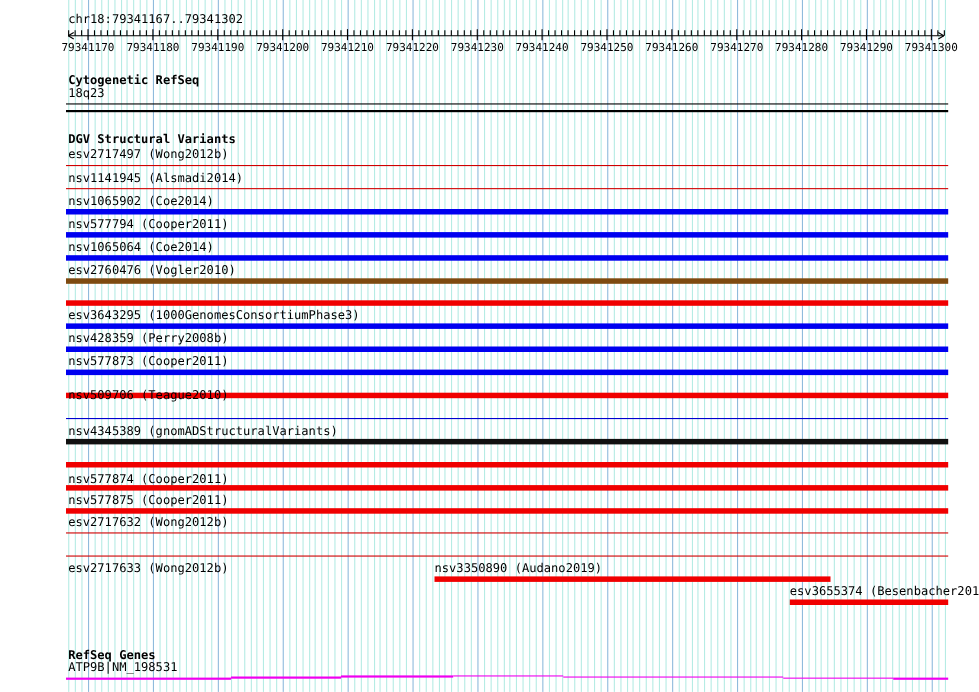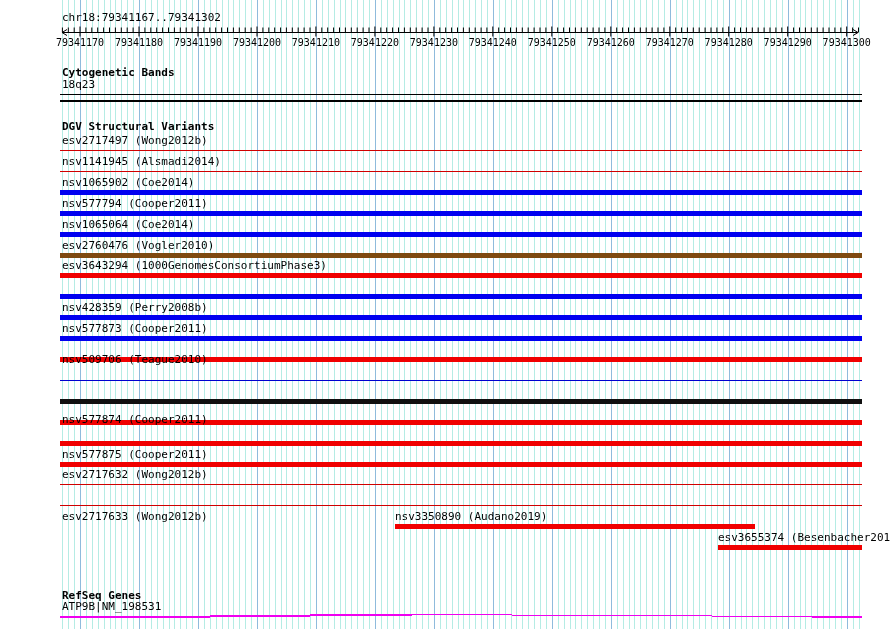--- a/index.html
+++ b/index.html
@@ -311,52 +311,53 @@
       <text x="551.8" y="46" text-anchor="middle" font-family="&quot;DejaVu Sans Mono&quot;, monospace" font-size="10" fill="#000000">79341250</text>
       <text x="610.8" y="46" text-anchor="middle" font-family="&quot;DejaVu Sans Mono&quot;, monospace" font-size="10" fill="#000000">79341260</text>
       <text x="669.8" y="46" text-anchor="middle" font-family="&quot;DejaVu Sans Mono&quot;, monospace" font-size="10" fill="#000000">79341270</text>
       <text x="728.7" y="46" text-anchor="middle" font-family="&quot;DejaVu Sans Mono&quot;, monospace" font-size="10" fill="#000000">79341280</text>
       <text x="787.7" y="46" text-anchor="middle" font-family="&quot;DejaVu Sans Mono&quot;, monospace" font-size="10" fill="#000000">79341290</text>
       <text x="846.7" y="46" text-anchor="middle" font-family="&quot;DejaVu Sans Mono&quot;, monospace" font-size="10" fill="#000000">79341300</text>
     </svg>
 
   <div class="lbl" style="left:62px;top:12px;">chr18:79341167..79341302</div>
 
-  <div class="hdr" style="left:62px;top:67px;">Cytogenetic Bands</div>
+  <div class="hdr" style="left:62px;top:67px;">Cytogenetic RefSeq</div>
   <div class="lbl" style="left:62px;top:79px;">18q23</div>
   <div class="hline" id="cytoband-line-top" style="left: 60px; top: 94px; width: 802px; height: 1px; background: rgb(0, 0, 0);"></div>
   <div class="hline" id="cytoband-line-bottom" style="left: 60px; top: 100px; width: 802px; height: 2px; background: rgb(0, 0, 0);"></div>
 
   <div class="hdr" style="left:62px;top:121px;">DGV Structural Variants</div>
   <div id="dgv-rows">
       <div class="lbl" style="left: 62px; top: 135px;">esv2717497 (Wong2012b)</div>
       <div style="position: absolute; left: 60px; width: 802px; top: 149.8px; height: 1.3px; background: rgb(208, 0, 0);"></div>
       <div class="lbl" style="left: 62px; top: 155.9px;">nsv1141945 (Alsmadi2014)</div>
       <div style="position: absolute; left: 60px; width: 802px; top: 170.7px; height: 1.3px; background: rgb(208, 0, 0);"></div>
       <div class="lbl" style="left: 62px; top: 176.8px;">nsv1065902 (Coe2014)</div>
       <div style="position: absolute; left: 60px; width: 802px; top: 189.8px; height: 5px; background: rgb(0, 0, 240);"></div>
       <div class="lbl" style="left: 62px; top: 197.7px;">nsv577794 (Cooper2011)</div>
       <div style="position: absolute; left: 60px; width: 802px; top: 210.7px; height: 5px; background: rgb(0, 0, 240);"></div>
       <div class="lbl" style="left: 62px; top: 218.6px;">nsv1065064 (Coe2014)</div>
       <div style="position: absolute; left: 60px; width: 802px; top: 231.6px; height: 5px; background: rgb(0, 0, 240);"></div>
       <div class="lbl" style="left: 62px; top: 239.5px;">esv2760476 (Vogler2010)</div>
       <div style="position: absolute; left: 60px; width: 802px; top: 252.5px; height: 5px; background: rgb(126, 74, 16);"></div>
-      <div class="lbl" style="left: 62px; top: 260.4px;">esv3643294 (1000GenomesConsortiumPhase3)</div>
       <div style="position: absolute; left: 60px; width: 802px; top: 273.4px; height: 5px; background: rgb(240, 0, 0);"></div>
+      <div class="lbl" style="left: 62px; top: 281.3px;">esv3643295 (1000GenomesConsortiumPhase3)</div>
       <div style="position: absolute; left: 60px; width: 802px; top: 294.3px; height: 5px; background: rgb(0, 0, 240);"></div>
       <div class="lbl" style="left: 62px; top: 302.2px;">nsv428359 (Perry2008b)</div>
       <div style="position: absolute; left: 60px; width: 802px; top: 315.2px; height: 5px; background: rgb(0, 0, 240);"></div>
       <div class="lbl" style="left: 62px; top: 323.1px;">nsv577873 (Cooper2011)</div>
       <div style="position: absolute; left: 60px; width: 802px; top: 336.1px; height: 5px; background: rgb(0, 0, 240);"></div>
       <div style="position: absolute; left: 60px; width: 802px; top: 357px; height: 5px; background: rgb(240, 0, 0);"></div>
       <div class="lbl" style="left: 62px; top: 354px;">nsv509706 (Teague2010)</div>
       <div style="position: absolute; left: 60px; width: 802px; top: 379.7px; height: 1.3px; background: rgb(0, 0, 208);"></div>
+      <div class="lbl" style="left: 62px; top: 385.8px;">nsv4345389 (gnomADStructuralVariants)</div>
       <div style="position: absolute; left: 60px; width: 802px; top: 398.8px; height: 5px; background: rgb(16, 16, 16);"></div>
       <div style="position: absolute; left: 60px; width: 802px; top: 419.7px; height: 5px; background: rgb(240, 0, 0);"></div>
-      <div class="lbl" style="left: 62px; top: 414px;">nsv577874 (Cooper2011)</div>
+      <div class="lbl" style="left: 62px; top: 430px;">nsv577874 (Cooper2011)</div>
       <div style="position: absolute; left: 60px; width: 802px; top: 440.6px; height: 5px; background: rgb(240, 0, 0);"></div>
       <div class="lbl" style="left: 62px; top: 448.5px;">nsv577875 (Cooper2011)</div>
       <div style="position: absolute; left: 60px; width: 802px; top: 461.5px; height: 5px; background: rgb(240, 0, 0);"></div>
       <div class="lbl" style="left: 62px; top: 469.4px;">esv2717632 (Wong2012b)</div>
       <div style="position: absolute; left: 60px; width: 802px; top: 484.2px; height: 1.3px; background: rgb(208, 0, 0);"></div>
       <div class="lbl" style="left: 62px; top: 511px;">esv2717633 (Wong2012b)</div>
       <div style="position: absolute; left: 60px; width: 802px; top: 505.1px; height: 1.3px; background: rgb(208, 0, 0);"></div>
       <div class="lbl" style="left: 395px; top: 511.2px;">nsv3350890 (Audano2019)</div>
       <div style="position: absolute; left: 395px; width: 360px; top: 524.2px; height: 5px; background: rgb(240, 0, 0);"></div>
       <div class="lbl" style="left: 718px; top: 532.1px;">esv3655374 (Besenbacher2015)</div>

